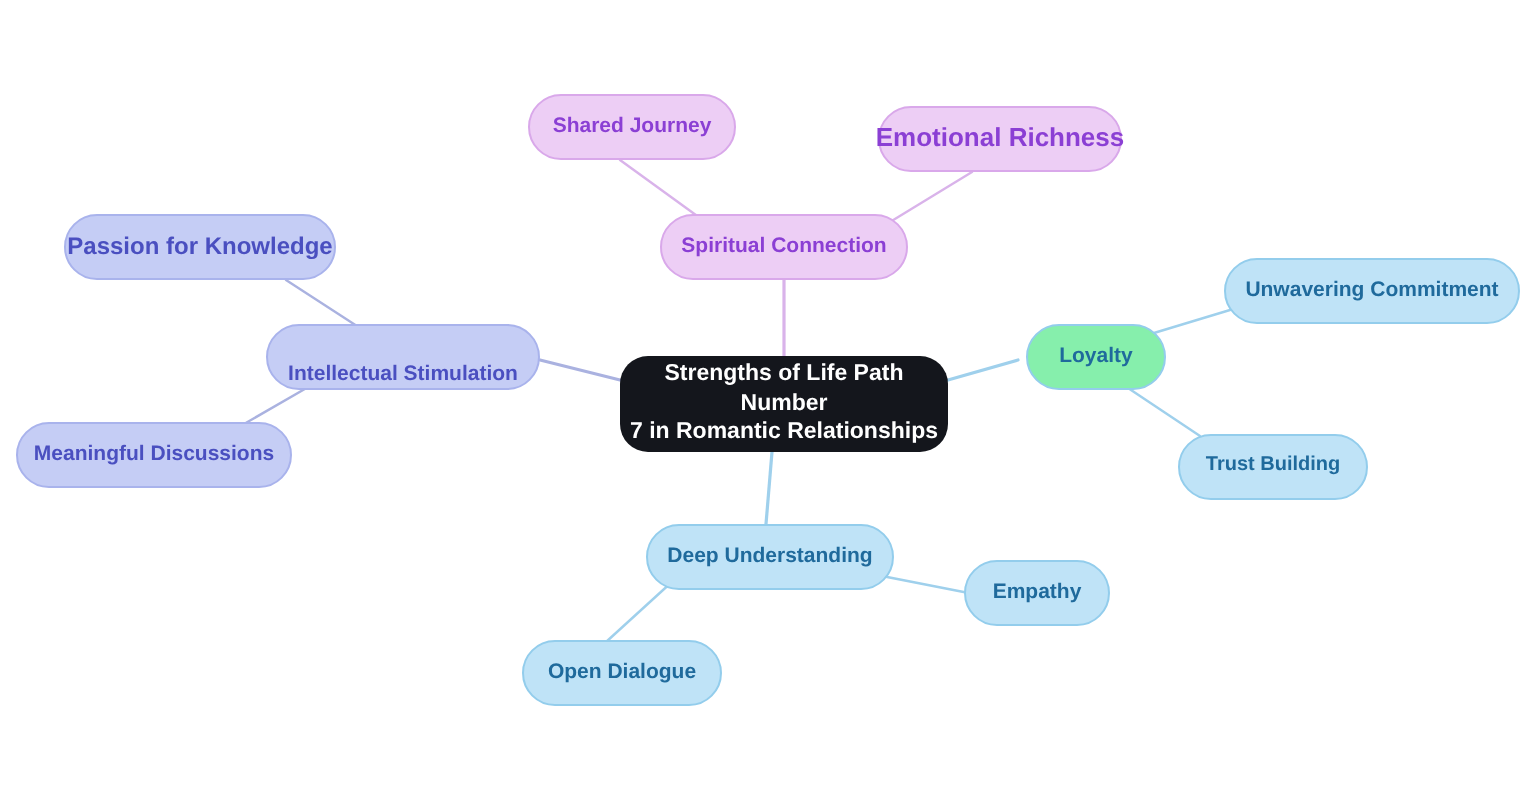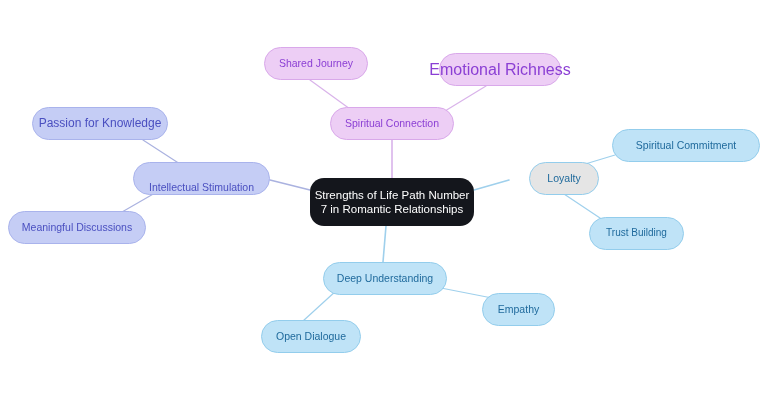--- a/index.html
+++ b/index.html
@@ -7,20 +7,21 @@
     padding: 0;
     background: #ffffff;
   }
   #canvas {
     position: relative;
     width: 768px;
     height: 406px;
     background: #ffffff;
     overflow: hidden;
     font-family: "Liberation Sans", sans-serif;
+    font-weight: bold;
   }
   #edges {
     position: absolute;
     left: 0;
     top: 0;
     width: 768px;
     height: 406px;
   }
   .node {
     position: absolute;
@@ -62,45 +63,45 @@
       <line x1="572" y1="168" x2="615" y2="155" stroke="#9fd0ec" stroke-width="1.2" stroke-linecap="round"></line>
       <line x1="561" y1="192" x2="600" y2="218" stroke="#9fd0ec" stroke-width="1.2" stroke-linecap="round"></line>
       <line x1="386" y1="226" x2="383" y2="262" stroke="#9fd0ec" stroke-width="1.6" stroke-linecap="round"></line>
       <line x1="441" y1="288" x2="492" y2="298" stroke="#9fd0ec" stroke-width="1.2" stroke-linecap="round"></line>
       <line x1="337" y1="290" x2="303" y2="321" stroke="#9fd0ec" stroke-width="1.2" stroke-linecap="round"></line>
     </svg>
   <div id="nodes">
       <div class="node" style="left: 264px; top: 47px; width: 104px; height: 33px; background: rgb(237, 206, 245); color: rgb(139, 63, 212); border-color: rgb(217, 168, 234); font-size: 10.5px;">
         <span class="node-label">Shared Journey</span>
       </div>
-      <div class="node" style="left: 439px; top: 53px; width: 122px; height: 33px; background: rgb(237, 206, 245); color: rgb(139, 63, 212); border-color: rgb(217, 168, 234); font-size: 16px;">
+      <div class="node" style="left: 439px; top: 53px; width: 122px; height: 33px; background: rgb(237, 206, 245); color: rgb(139, 63, 212); border-color: rgb(217, 168, 234); font-size: 13px;">
         <span class="node-label">Emotional Richness</span>
       </div>
       <div class="node" style="left: 330px; top: 107px; width: 124px; height: 33px; background: rgb(237, 206, 245); color: rgb(139, 63, 212); border-color: rgb(217, 168, 234); font-size: 10.5px; justify-content: center;">
         <span class="node-label">Spiritual Connection</span>
       </div>
       <div class="node" style="left: 32px; top: 107px; width: 136px; height: 33px; background: rgb(197, 205, 245); color: rgb(74, 79, 192); border-color: rgb(169, 179, 236); font-size: 12px;">
         <span class="node-label">Passion for Knowledge</span>
       </div>
       <div class="node" style="left: 8px; top: 211px; width: 138px; height: 33px; background: rgb(197, 205, 245); color: rgb(74, 79, 192); border-color: rgb(169, 179, 236); font-size: 10.5px;">
         <span class="node-label">Meaningful Discussions</span>
       </div>
       <div class="node" style="left: 133px; top: 162px; width: 137px; height: 33px; background: rgb(197, 205, 245); color: rgb(74, 79, 192); border-color: rgb(169, 179, 236); font-size: 10.5px; align-items: flex-end;">
         <span class="node-label">Intellectual Stimulation</span>
       </div>
       <div class="node" style="left: 612px; top: 129px; width: 148px; height: 33px; background: rgb(191, 227, 247); color: rgb(31, 106, 156); border-color: rgb(147, 205, 236); font-size: 10.5px;">
-        <span class="node-label">Spiritual Commitment</span>
+        <span class="node-label">Unwavering Commitment</span>
       </div>
       <div class="node" style="left: 589px; top: 217px; width: 95px; height: 33px; background: rgb(191, 227, 247); color: rgb(31, 106, 156); border-color: rgb(147, 205, 236); font-size: 10px;">
         <span class="node-label">Trust Building</span>
       </div>
-      <div class="node" style="left: 529px; top: 162px; width: 70px; height: 33px; background: #e5e5e5; color: rgb(31, 106, 156); border-color: rgb(147, 205, 236); font-size: 10.5px;">
+      <div class="node" style="left: 513px; top: 162px; width: 70px; height: 33px; background: #86efac; color: rgb(31, 106, 156); border-color: rgb(147, 205, 236); font-size: 10.5px;">
         <span class="node-label">Loyalty</span>
       </div>
-      <div class="node" style="left: 482px; top: 293px; width: 73px; height: 33px; background: rgb(191, 227, 247); color: rgb(31, 106, 156); border-color: rgb(147, 205, 236); font-size: 10.5px;">
+      <div class="node" style="left: 482px; top: 280px; width: 73px; height: 33px; background: rgb(191, 227, 247); color: rgb(31, 106, 156); border-color: rgb(147, 205, 236); font-size: 10.5px;">
         <span class="node-label">Empathy</span>
       </div>
       <div class="node" style="left: 261px; top: 320px; width: 100px; height: 33px; background: rgb(191, 227, 247); color: rgb(31, 106, 156); border-color: rgb(147, 205, 236); font-size: 10.5px; align-items: center;">
         <span class="node-label">Open Dialogue</span>
       </div>
       <div class="node" style="left: 323px; top: 262px; width: 124px; height: 33px; background: rgb(191, 227, 247); color: rgb(31, 106, 156); border-color: rgb(147, 205, 236); font-size: 10.5px; text-align: right;">
         <span class="node-label">Deep Understanding</span>
       </div>
       <div class="node central" style="left: 310px; top: 178px; width: 164px; height: 48px; background: rgb(20, 22, 28); color: rgb(255, 255, 255); border-color: rgb(20, 22, 28); font-size: 11.5px;">
         <span class="node-label">Strengths of Life Path Number<br>7 in Romantic Relationships</span>

